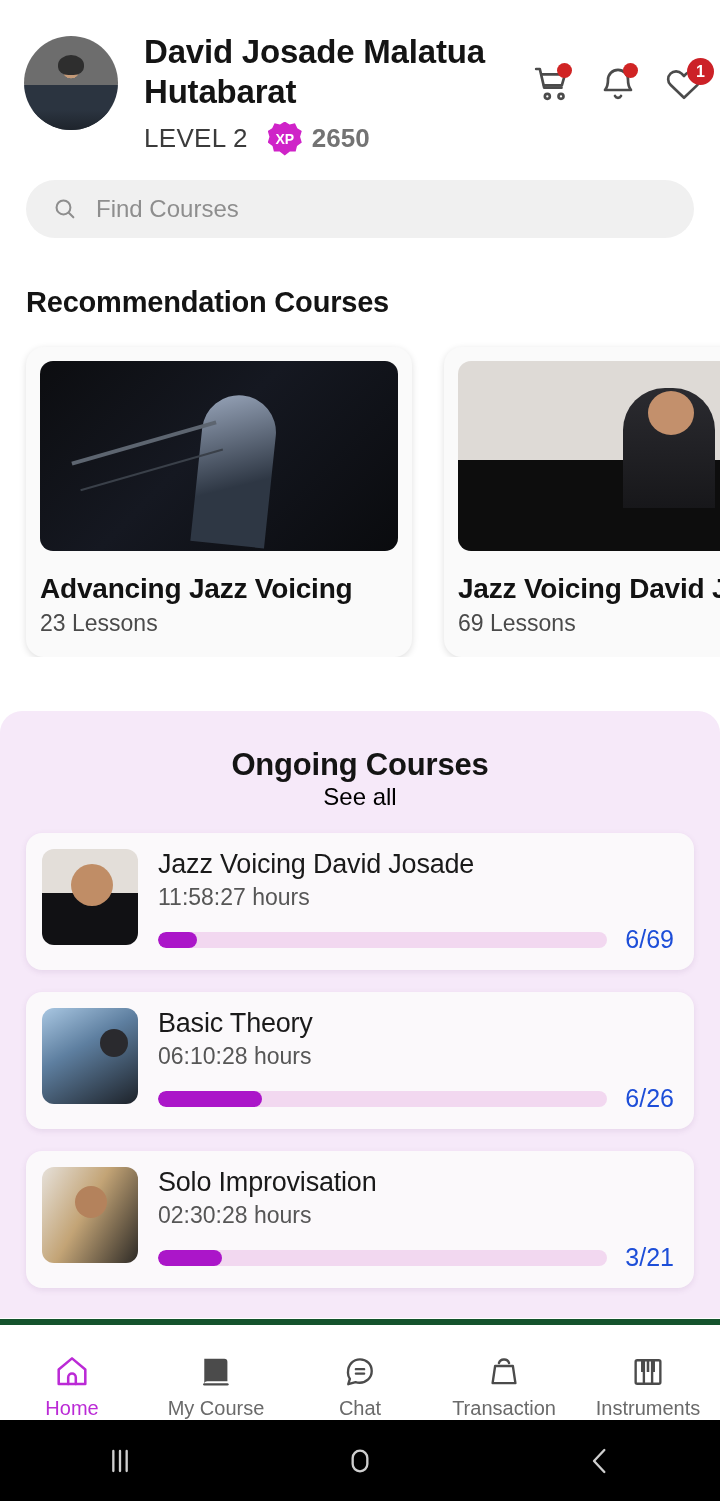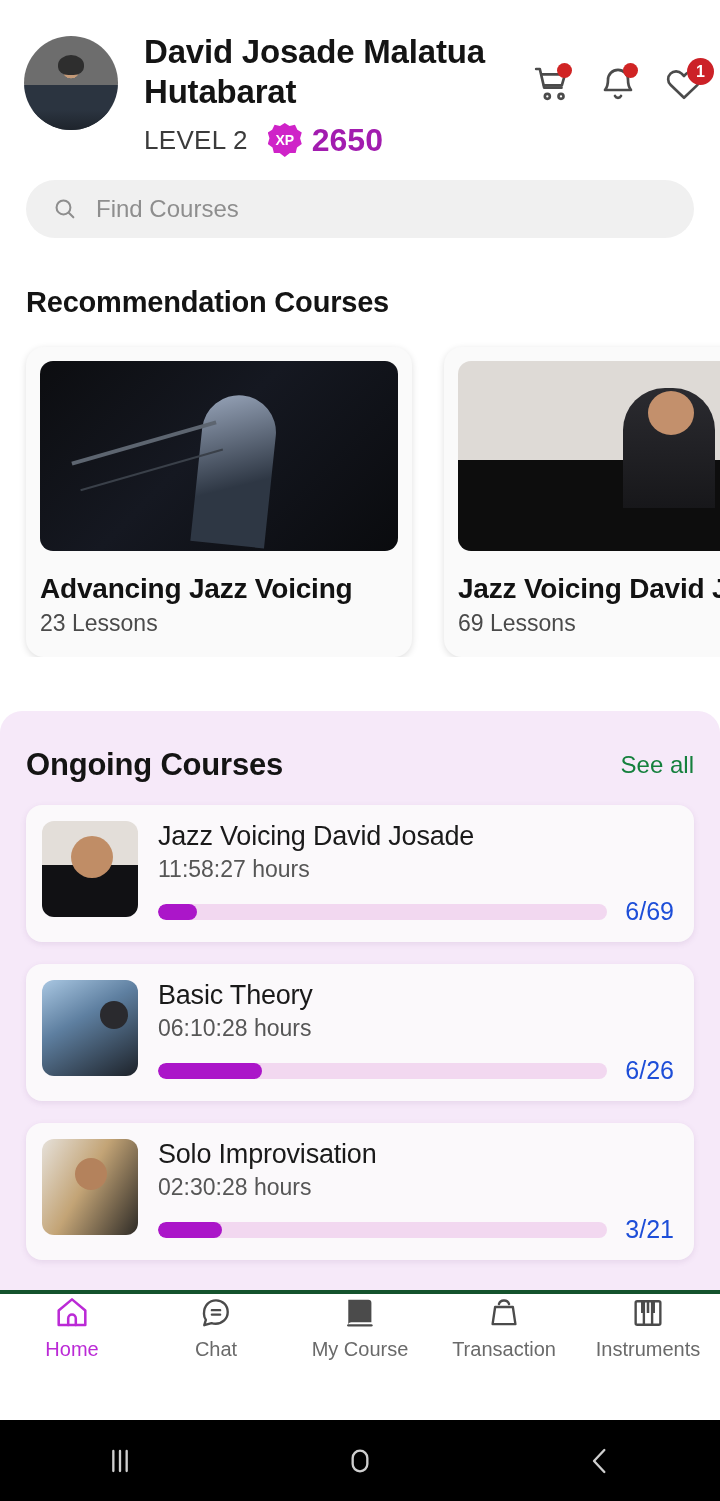--- a/index.html
+++ b/index.html
@@ -48,21 +48,21 @@
   .level-text { font-size:26px; color:#3b3b3b; letter-spacing:0.3px; }
   .xp-wrap { display:flex; align-items:center; gap:10px; }
   .xp-badge {
     width:34px; height:34px; display:flex; align-items:center; justify-content:center;
     background:#cf23c8; color:#fff; font-size:14px; font-weight:700;
     clip-path: polygon(50% 0%, 64% 9%, 80% 5%, 87% 20%, 100% 28%, 95% 45%,
                        100% 62%, 86% 72%, 82% 88%, 65% 88%, 50% 100%,
                        35% 88%, 18% 88%, 14% 72%, 0% 62%, 5% 45%,
                        0% 28%, 13% 20%, 20% 5%, 36% 9%);
   }
-  .xp-value { font-size:32px; font-weight:700; color:#a21caf; }
+  .xp-value { font-size:26px; font-weight:700; color:#737373; }
   .hdr-icons { display:flex; align-items:center; gap:26px; padding-top:32px; }
   .ic-btn { position:relative; width:40px; height:40px; }
   .ic-btn svg { width:40px; height:40px; display:block; }
   .dot {
     position:absolute; top:-1px; right:0px;
     width:15px; height:15px; border-radius:50%; background:#d02424;
   }
   .count-badge {
     position:absolute; top:-6px; right:-10px;
     min-width:27px; height:27px; padding:0 5px; border-radius:14px;
@@ -128,23 +128,23 @@
     font-size:28px; font-weight:600; color:#121212; margin-top:22px;
     white-space:nowrap; letter-spacing:-0.2px;
   }
   .rec-lessons { font-size:23px; color:#4a4a4a; margin-top:5px; }
 
   
   .ongoing {
     margin-top:54px; background:#f6e9f9;
     border-radius:22px 22px 0 0; padding:36px 26px 30px 26px;
   }
-  .ongoing-head { display:flex; align-items:center; justify-content:space-between; }
+  .ongoing-head { display:flex; align-items:center; justify-content:space-between;flex-direction:column; }
   .ongoing-title { font-size:31px; font-weight:600; color:#141414; letter-spacing:-0.2px; }
-  .see-all { font-size:24px; color:#15803d; }
+  .see-all { font-size:24px; color:#000000; }
   .course-card {
     display:flex; gap:20px; background:#fbf9fb; border-radius:16px;
     padding:16px 20px 16px 16px; margin-top:22px;
     box-shadow:0 2px 6px rgba(90,40,110,0.10);
   }
   .course-thumb { width:96px; height:96px; border-radius:12px; flex:0 0 96px; position:relative; overflow:hidden; }
   .ct-1 { background:linear-gradient(#e3ded9 0 46%, #111114 46% 100%); }
   .ct-1::after{ content:""; position:absolute; left:30%; top:16%; width:42px; height:42px; border-radius:50%; background:#c08d66; }
   .ct-2 { background:linear-gradient(150deg,#a9c7e2 0%,#5e7fa0 40%,#1d2229 100%); }
   .ct-2::after{ content:""; position:absolute; right:10%; top:22%; width:28px; height:28px; border-radius:50%; background:#2a2a2e; }
@@ -153,23 +153,23 @@
   .course-body { flex:1; min-width:0; display:flex; flex-direction:column; }
   .course-name { font-size:27px; color:#1a1a1a; letter-spacing:-0.2px; white-space:nowrap; }
   .course-hours { font-size:23px; color:#565656; margin-top:4px; }
   .progress-row { display:flex; align-items:center; gap:18px; margin-top:14px; }
   .track { flex:1; height:16px; border-radius:8px; background:#f2d8f0; overflow:hidden; }
   .fill { height:100%; border-radius:8px; background:#ab16c9; }
   .ratio { font-size:25px; color:#1d4ed8; white-space:nowrap; }
 
   
   .bottom-nav {
-    position:absolute; left:0; right:0; bottom:81px; height:130px;
-    background:#ffffff; display:flex; align-items:flex-start;
-    border-top:4px solid #14532d;
+    position:absolute; left:0; right:0; bottom:81px; height:101px;
+    background:#ffffff; display:flex; align-items:flex-end;
+    border-top:6px solid #14532d;
   }
   .nav-item {
     flex:1; display:flex; flex-direction:column; align-items:center; gap:6px;
   }
   .nav-item svg { width:38px; height:38px; display:block; }
   .nav-label { font-size:20px; color:#6a6a6a; }
   .nav-item.active .nav-label { color:#bb2ad6; }
 
   
   .sysbar {
@@ -301,33 +301,33 @@
   <div class="bottom-nav">
     <div class="nav-item active">
       <svg viewBox="0 0 24 24" fill="none" stroke="#bb2ad6" stroke-width="1.6" stroke-linecap="round" stroke-linejoin="round">
         <path d="M3.6 10.4 12 3.4l8.4 7v9.2H3.6Z"></path>
         <path d="M9.6 19.6v-4.2a2.4 2.4 0 0 1 4.8 0v4.2"></path>
       </svg>
       <span class="nav-label">Home</span>
     </div>
 
     <div class="nav-item">
+      <svg viewBox="0 0 24 24">
+        <path d="M4.6 3.6h12.6a2 2 0 0 1 2 2v12.2H6.6a2 2 0 0 0-2 2Z" fill="#4b4b4b"></path>
+        <path d="M4.6 19.8h14.6" stroke="#4b4b4b" stroke-width="1.5" fill="none" stroke-linecap="round"></path>
+      </svg>
+      <span class="nav-label">My Course</span>
+    </div>
+
+    <div class="nav-item">
       <svg viewBox="0 0 24 24" fill="none" stroke="#4b4b4b" stroke-width="1.5" stroke-linecap="round" stroke-linejoin="round">
         <path d="M19.4 11.4c0 4.3-3.4 7.4-7.6 7.4-.9 0-1.8-.1-2.6-.4l-4.6 1.3 1-3.3a7.2 7.2 0 0 1-1.2-4C4.4 7.1 7.8 4 12 4s7.4 3.1 7.4 7.4Z"></path>
         <path d="M9.4 10.2h5.2M9.4 13h5.2"></path>
       </svg>
       <span class="nav-label">Chat</span>
-    </div>
-
-    <div class="nav-item">
-      <svg viewBox="0 0 24 24">
-        <path d="M4.6 3.6h12.6a2 2 0 0 1 2 2v12.2H6.6a2 2 0 0 0-2 2Z" fill="#4b4b4b"></path>
-        <path d="M4.6 19.8h14.6" stroke="#4b4b4b" stroke-width="1.5" fill="none" stroke-linecap="round"></path>
-      </svg>
-      <span class="nav-label">My Course</span>
     </div>
 
     <div class="nav-item">
       <svg viewBox="0 0 24 24" fill="none" stroke="#4b4b4b" stroke-width="1.5" stroke-linecap="round" stroke-linejoin="round">
         <path d="M6.4 8.2h11.2l1.6 10.8H4.8Z"></path>
         <path d="M8.8 6.4A3.2 3.2 0 0 1 12 4.1a3.2 3.2 0 0 1 3.2 2.3"></path>
       </svg>
       <span class="nav-label">Transaction</span>
     </div>
 

